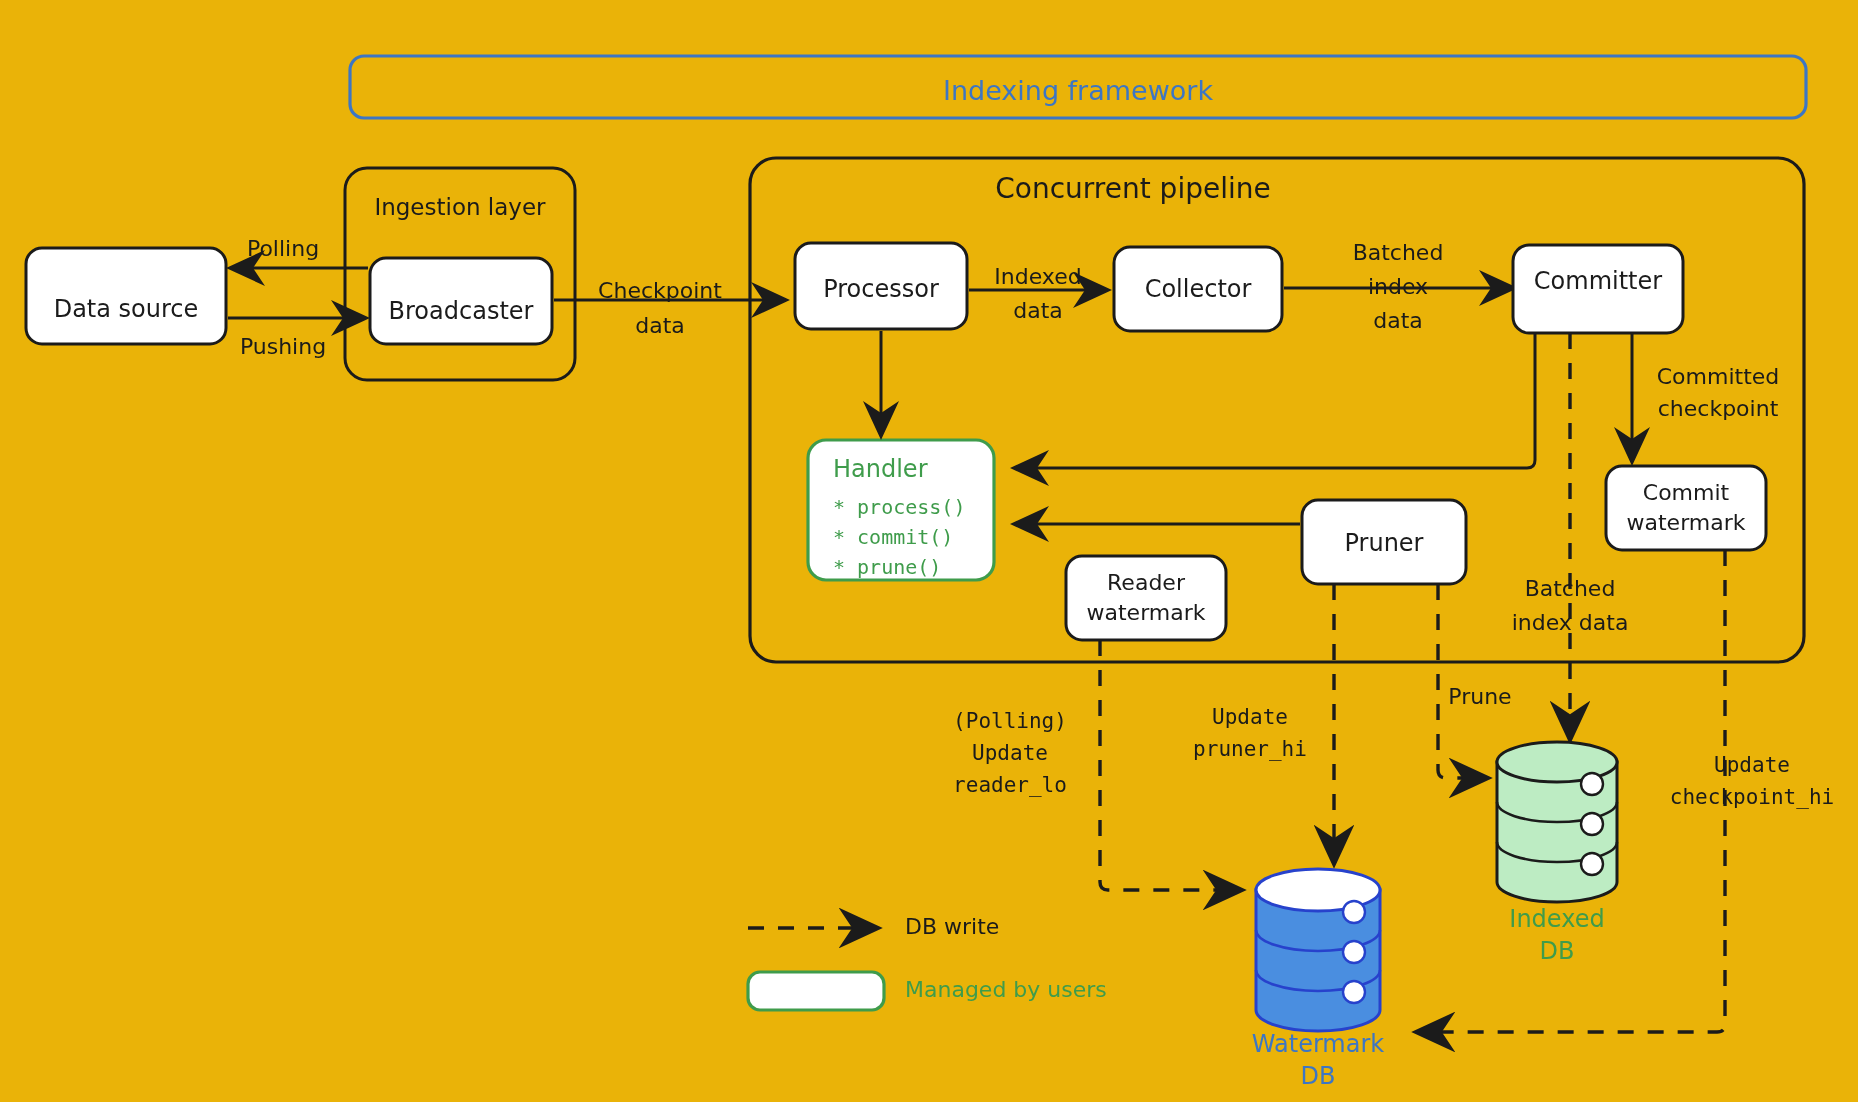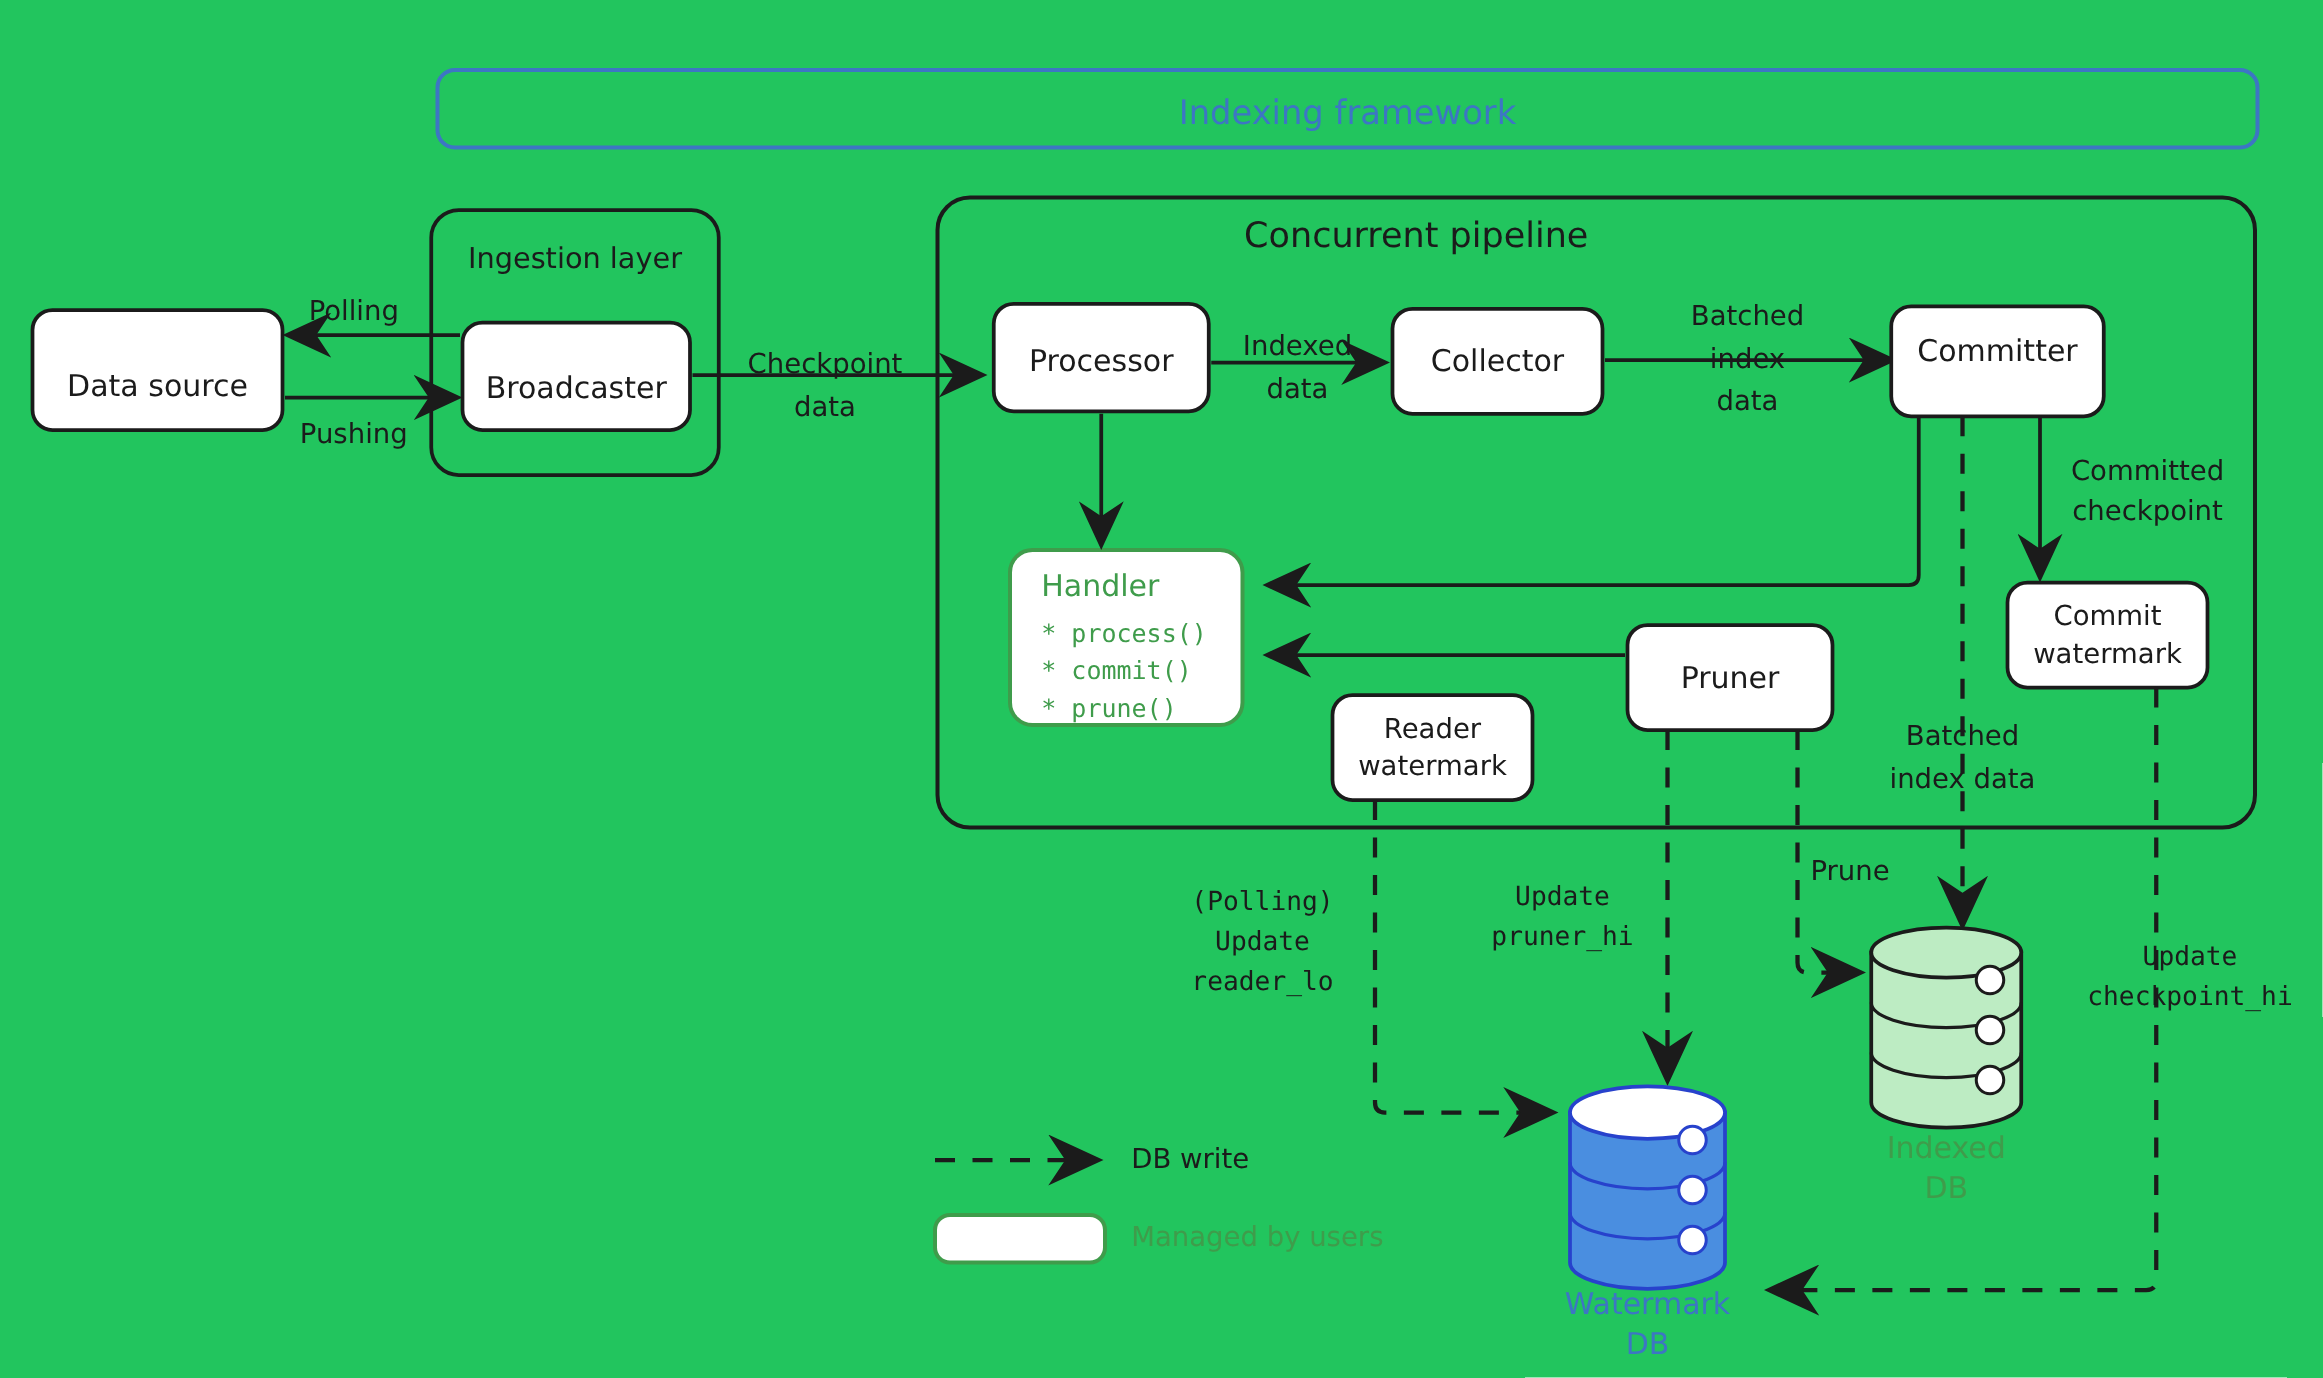--- a/index.html
+++ b/index.html
@@ -1,16 +1,16 @@
 <!DOCTYPE html>
 <html><head>
 <meta charset="utf-8">
 <style>
   html,body{margin:0;padding:0;background:#fff;}
-  #stage{position:relative;width:1858px;height:1102px;background:#22c55e;overflow:hidden;
+  #stage{position:relative;width:1858px;height:1102px;background:#eab308;overflow:hidden;
          font-family:"DejaVu Sans",sans-serif;}
   svg#canvas{position:absolute;left:0;top:0;width:1858px;height:1102px;}
   .hand{font-family:"DejaVu Sans",sans-serif;}
   .mono{font-family:"DejaVu Sans Mono",monospace;}
   text{dominant-baseline:middle;}
 </style>
 </head>
 <body>
 
 <div id="stage">

